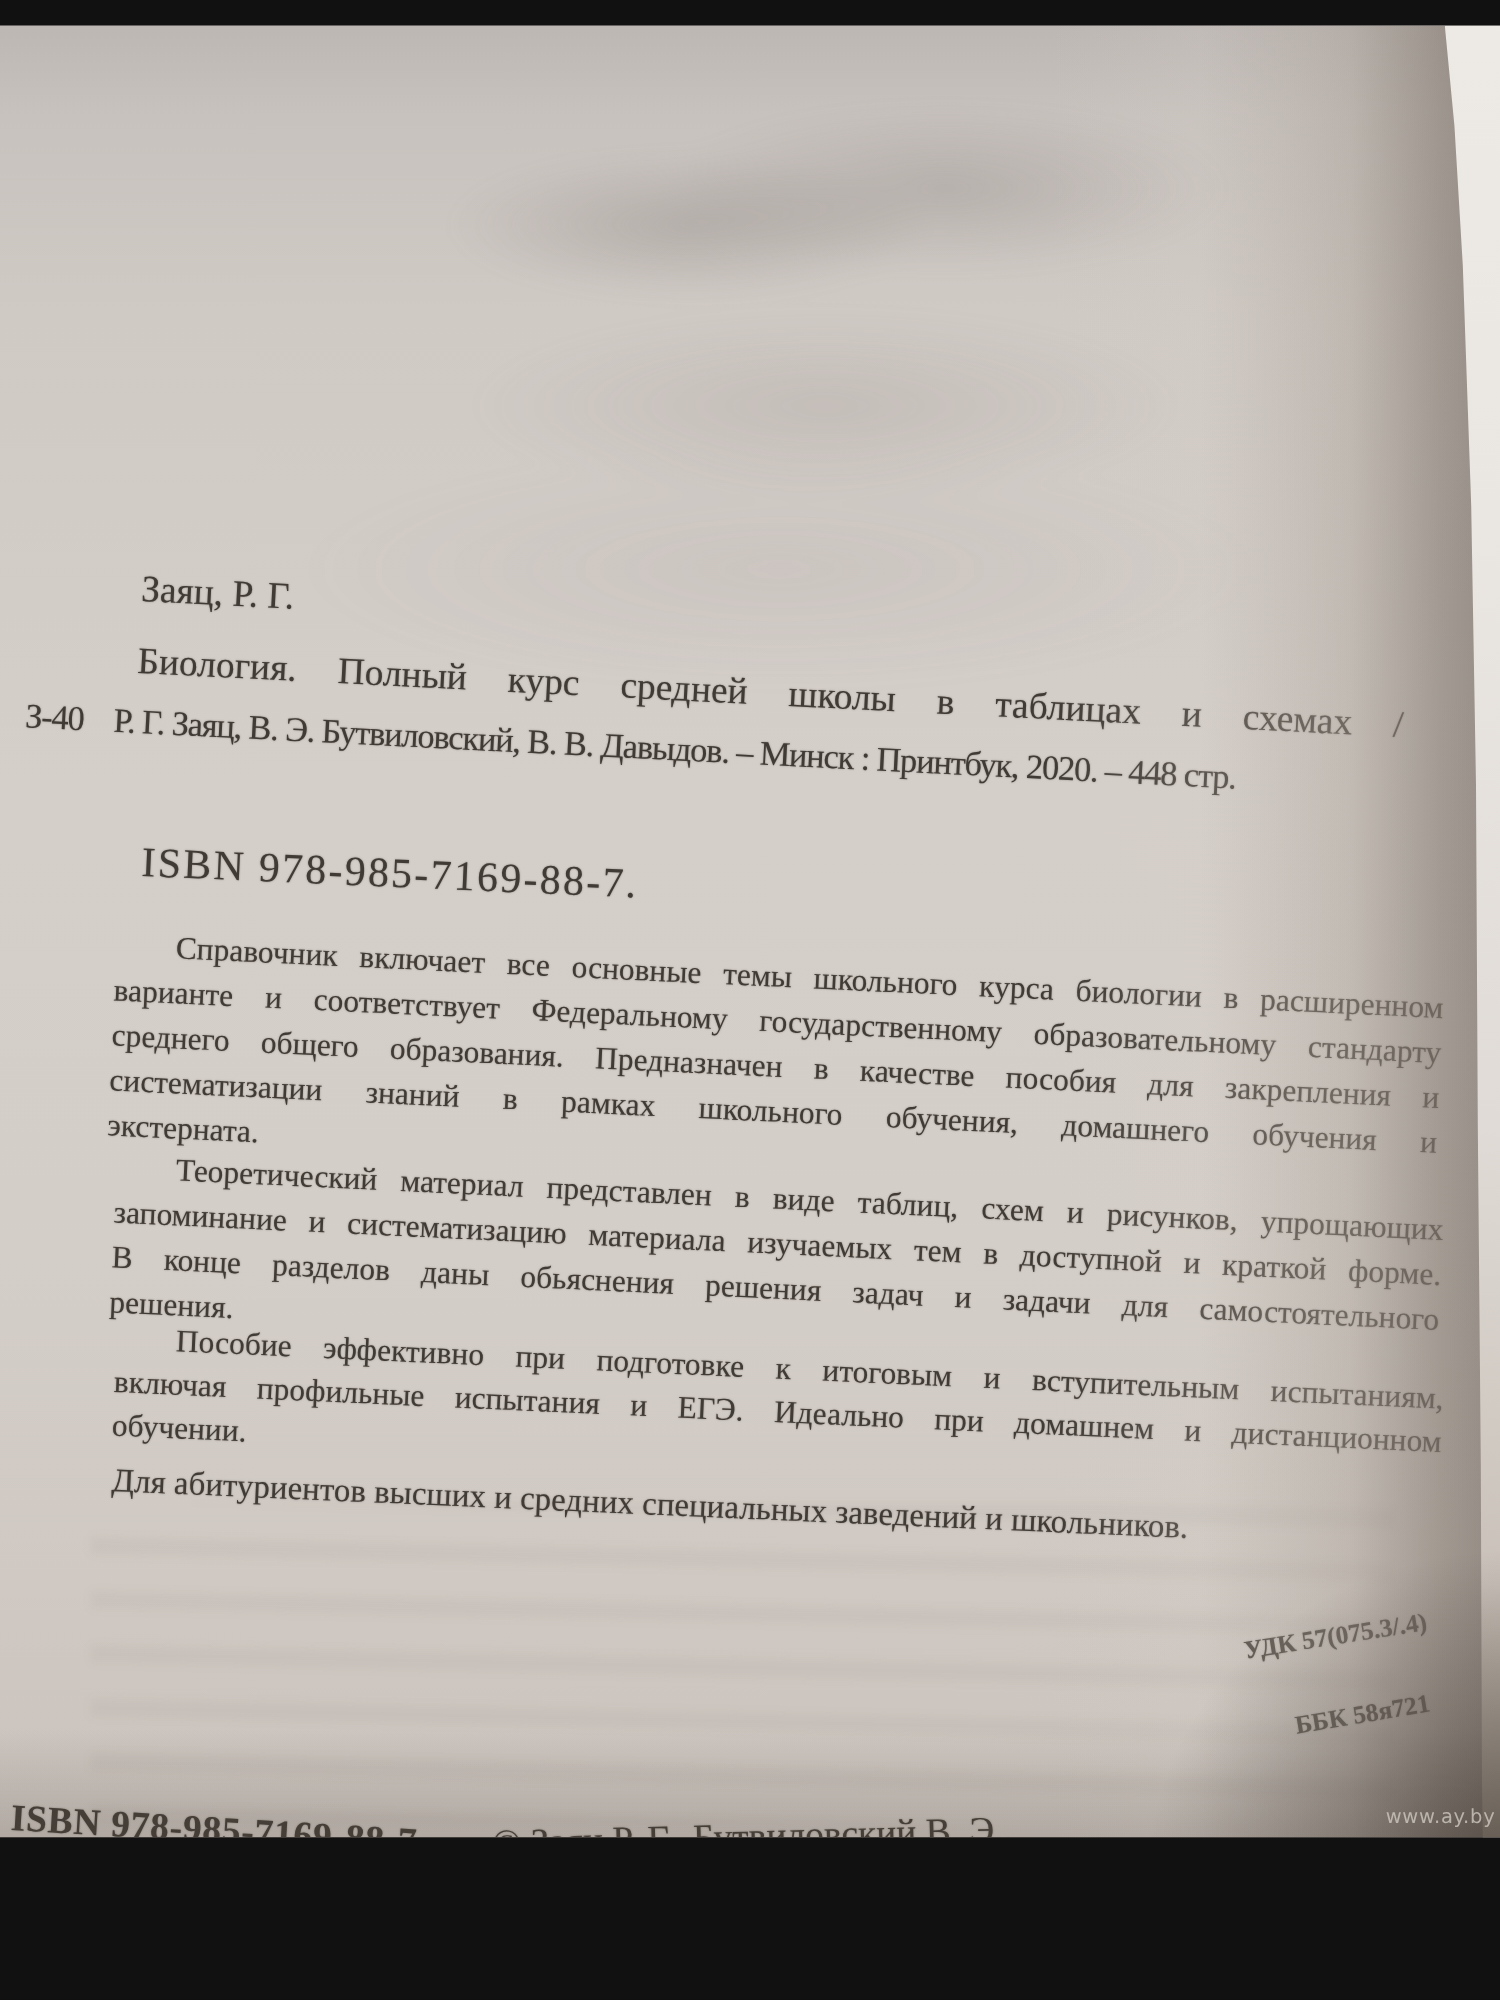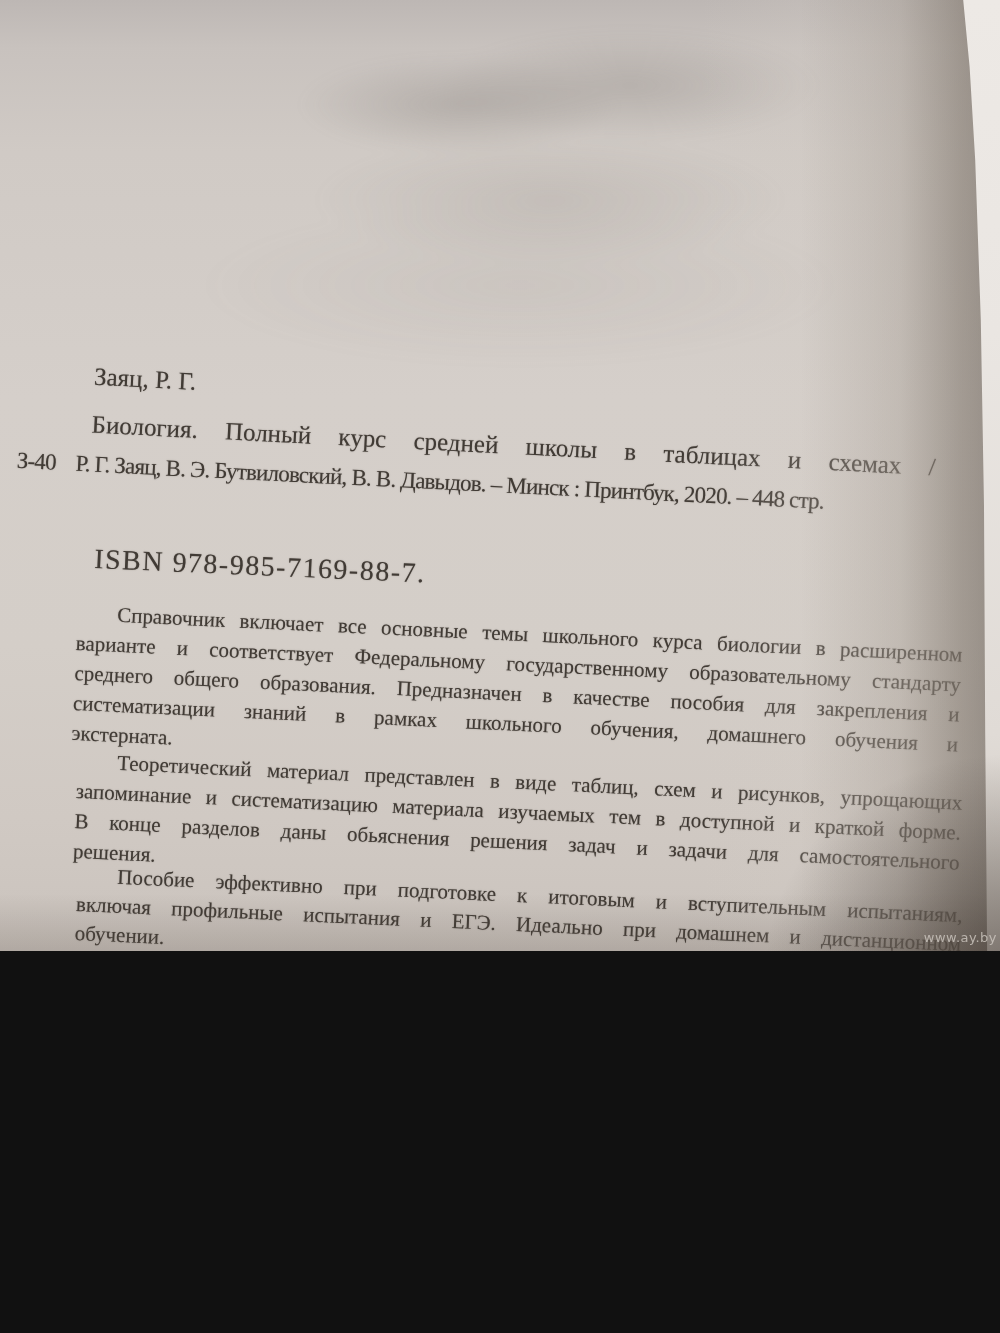--- a/index.html
+++ b/index.html
@@ -1,20 +1,21 @@
 <!DOCTYPE html>
 <html><head>
 <meta charset="utf-8">
 <style>
   html,body{margin:0;padding:0;background:#111;}
   #photo{
-    position:relative;width:1000px;height:951px;overflow:hidden;
+    position:relative;width:1000px;height:1208px;overflow:hidden;
     font-family:"Liberation Serif","DejaVu Serif",serif;
     background:
       linear-gradient(180deg,#bdb7b4 0%,#c8c2be 5%,#d0cac5 16%,#d5cfca 42%,#d4cec8 68%,#d0c9c3 86%,#cac3bd 100%);
+    margin-top: 17px;
   }
   
   .ghosts{
     position:absolute;inset:0;filter:blur(6px);
     background:
       radial-gradient(230px 70px at 46% 11%, rgba(112,106,101,.26), rgba(112,106,101,0) 70%),
       radial-gradient(270px 80px at 63% 9%, rgba(112,106,101,.22), rgba(112,106,101,0) 70%),
       radial-gradient(330px 90px at 55% 21%, rgba(118,111,105,.14), rgba(118,111,105,0) 72%),
       radial-gradient(430px 110px at 52% 30%, rgba(118,111,105,.08), rgba(118,111,105,0) 75%);
   }

